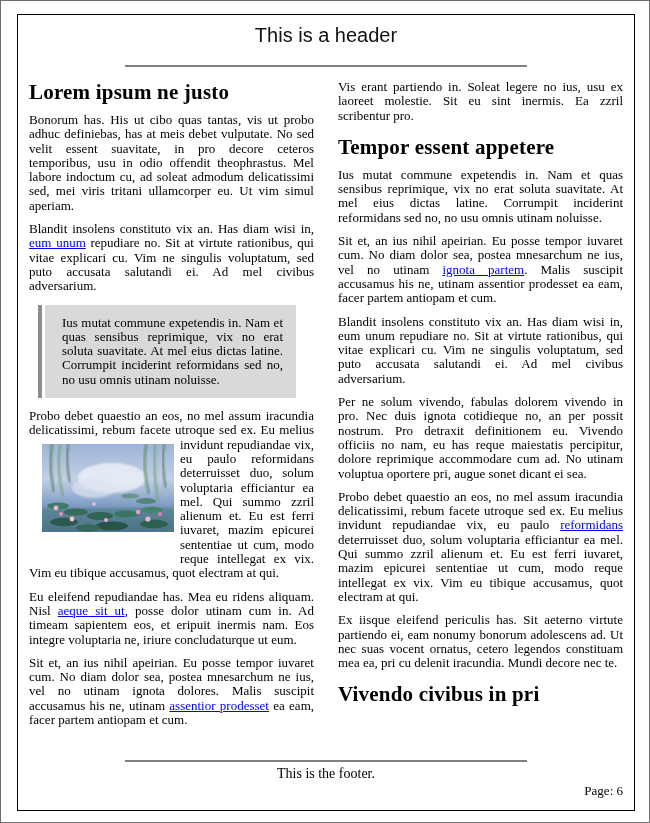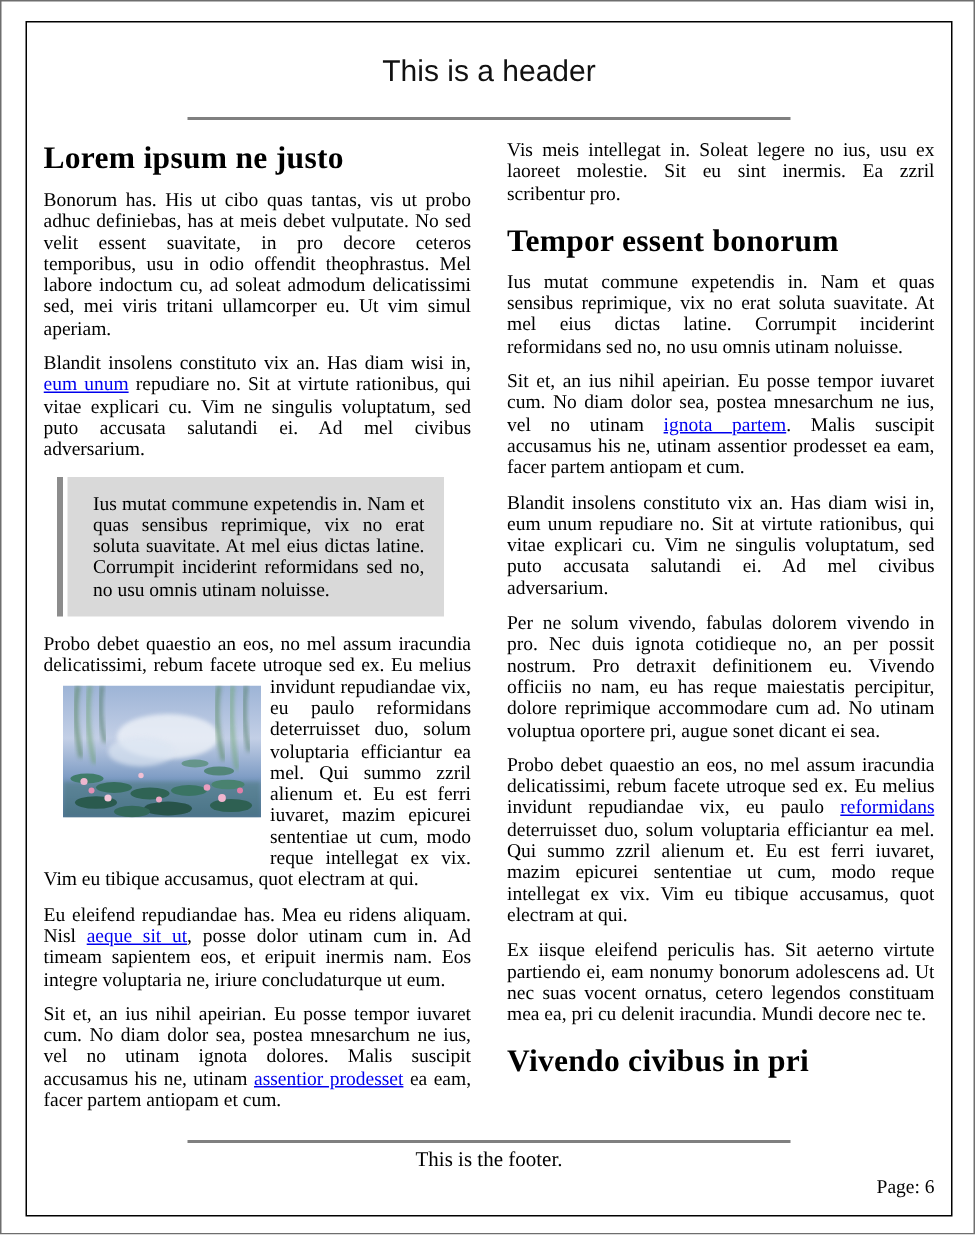--- a/index.html
+++ b/index.html
@@ -18,21 +18,21 @@
     overflow: hidden;
   }
   .page {
     position: absolute;
     left: 16px;
     top: 13px;
     width: 618px;
     height: 797px;
     border: 1px solid var(--border, #000);
     box-sizing: border-box;
-    padding: 14px 11px 0 11px;
+    padding: 1px 11px 0 11px;
     background: #ffffff;
   }
   .header-title {
     font-family: "Liberation Sans", "DejaVu Sans", sans-serif;
     font-size: 20px;
     line-height: 27px;
     text-align: center;
     color: #111;
     margin-top: 6px;
   }
@@ -172,22 +172,22 @@
             <circle cx="64" cy="76" r="2" fill="#efa9c6"></circle>
             <circle cx="52" cy="60" r="1.8" fill="#f2c0d4"></circle>
           </svg>
             </span><span>ex. Eu melius invidunt repudiandae vix, eu paulo reformidans deterruisset duo, solum voluptaria efficiantur ea mel. Qui summo zzril alienum et. Eu est ferri iuvaret, mazim epicurei sententiae ut cum, modo reque intellegat ex vix. Vim eu tibique accusamus, quot electram at qui.</span></p>
 
         <p>Eu eleifend repudiandae has. Mea eu ridens aliquam. Nisl <a href="#" class="doclink">aeque sit ut</a>, posse dolor utinam cum in. Ad timeam sapientem eos, et eripuit inermis nam. Eos integre voluptaria ne, iriure concludaturque ut eum.</p>
         <p>Sit et, an ius nihil apeirian. Eu posse tempor iuvaret cum. No diam dolor sea, postea mnesarchum ne ius, vel no utinam ignota dolores. Malis suscipit accusamus his ne, utinam <a href="#" class="doclink">assentior prodesset</a> ea eam, facer partem antiopam et cum.</p>
       </div>
 
       <div class="col">
-        <p>Vis meis intellegat in. Soleat legere no ius, usu ex laoreet molestie. Sit eu sint inermis. Ea zzril scribentur pro.</p>
-        <h1>Tempor essent bonorum</h1>
+        <p>Vis erant partiendo in. Soleat legere no ius, usu ex laoreet molestie. Sit eu sint inermis. Ea zzril scribentur pro.</p>
+        <h1>Tempor essent appetere</h1>
         <p>Ius mutat commune expetendis in. Nam et quas sensibus reprimique, vix no erat soluta suavitate. At mel eius dictas latine. Corrumpit inciderint reformidans sed no, no usu omnis utinam noluisse.</p>
         <p>Sit et, an ius nihil apeirian. Eu posse tempor iuvaret cum. No diam dolor sea, postea mnesarchum ne ius, vel no utinam <a href="#" class="doclink">ignota partem</a>. Malis suscipit accusamus his ne, utinam assentior prodesset ea eam, facer partem antiopam et cum.</p>
         <p>Blandit insolens constituto vix an. Has diam wisi in, eum unum repudiare no. Sit at virtute rationibus, qui vitae explicari cu. Vim ne singulis voluptatum, sed puto accusata salutandi ei. Ad mel civibus adversarium.</p>
         <p>Per ne solum vivendo, fabulas dolorem vivendo in pro. Nec duis ignota cotidieque no, an per possit nostrum. Pro detraxit definitionem eu. Vivendo officiis no nam, eu has reque maiestatis percipitur, dolore reprimique accommodare cum ad. No utinam voluptua oportere pri, augue sonet dicant ei sea.</p>
         <p>Probo debet quaestio an eos, no mel assum iracundia delicatissimi, rebum facete utroque sed ex. Eu melius invidunt repudiandae vix, eu paulo <a href="#" class="doclink">reformidans</a> deterruisset duo, solum voluptaria efficiantur ea mel. Qui summo zzril alienum et. Eu est ferri iuvaret, mazim epicurei sententiae ut cum, modo reque intellegat ex vix. Vim eu tibique accusamus, quot electram at qui.</p>
         <p>Ex iisque eleifend periculis has. Sit aeterno virtute partiendo ei, eam nonumy bonorum adolescens ad. Ut nec suas vocent ornatus, cetero legendos constituam mea ea, pri cu delenit iracundia. Mundi decore nec te.</p>
         <h1>Vivendo civibus in pri</h1>
       </div>
 
     </div>

